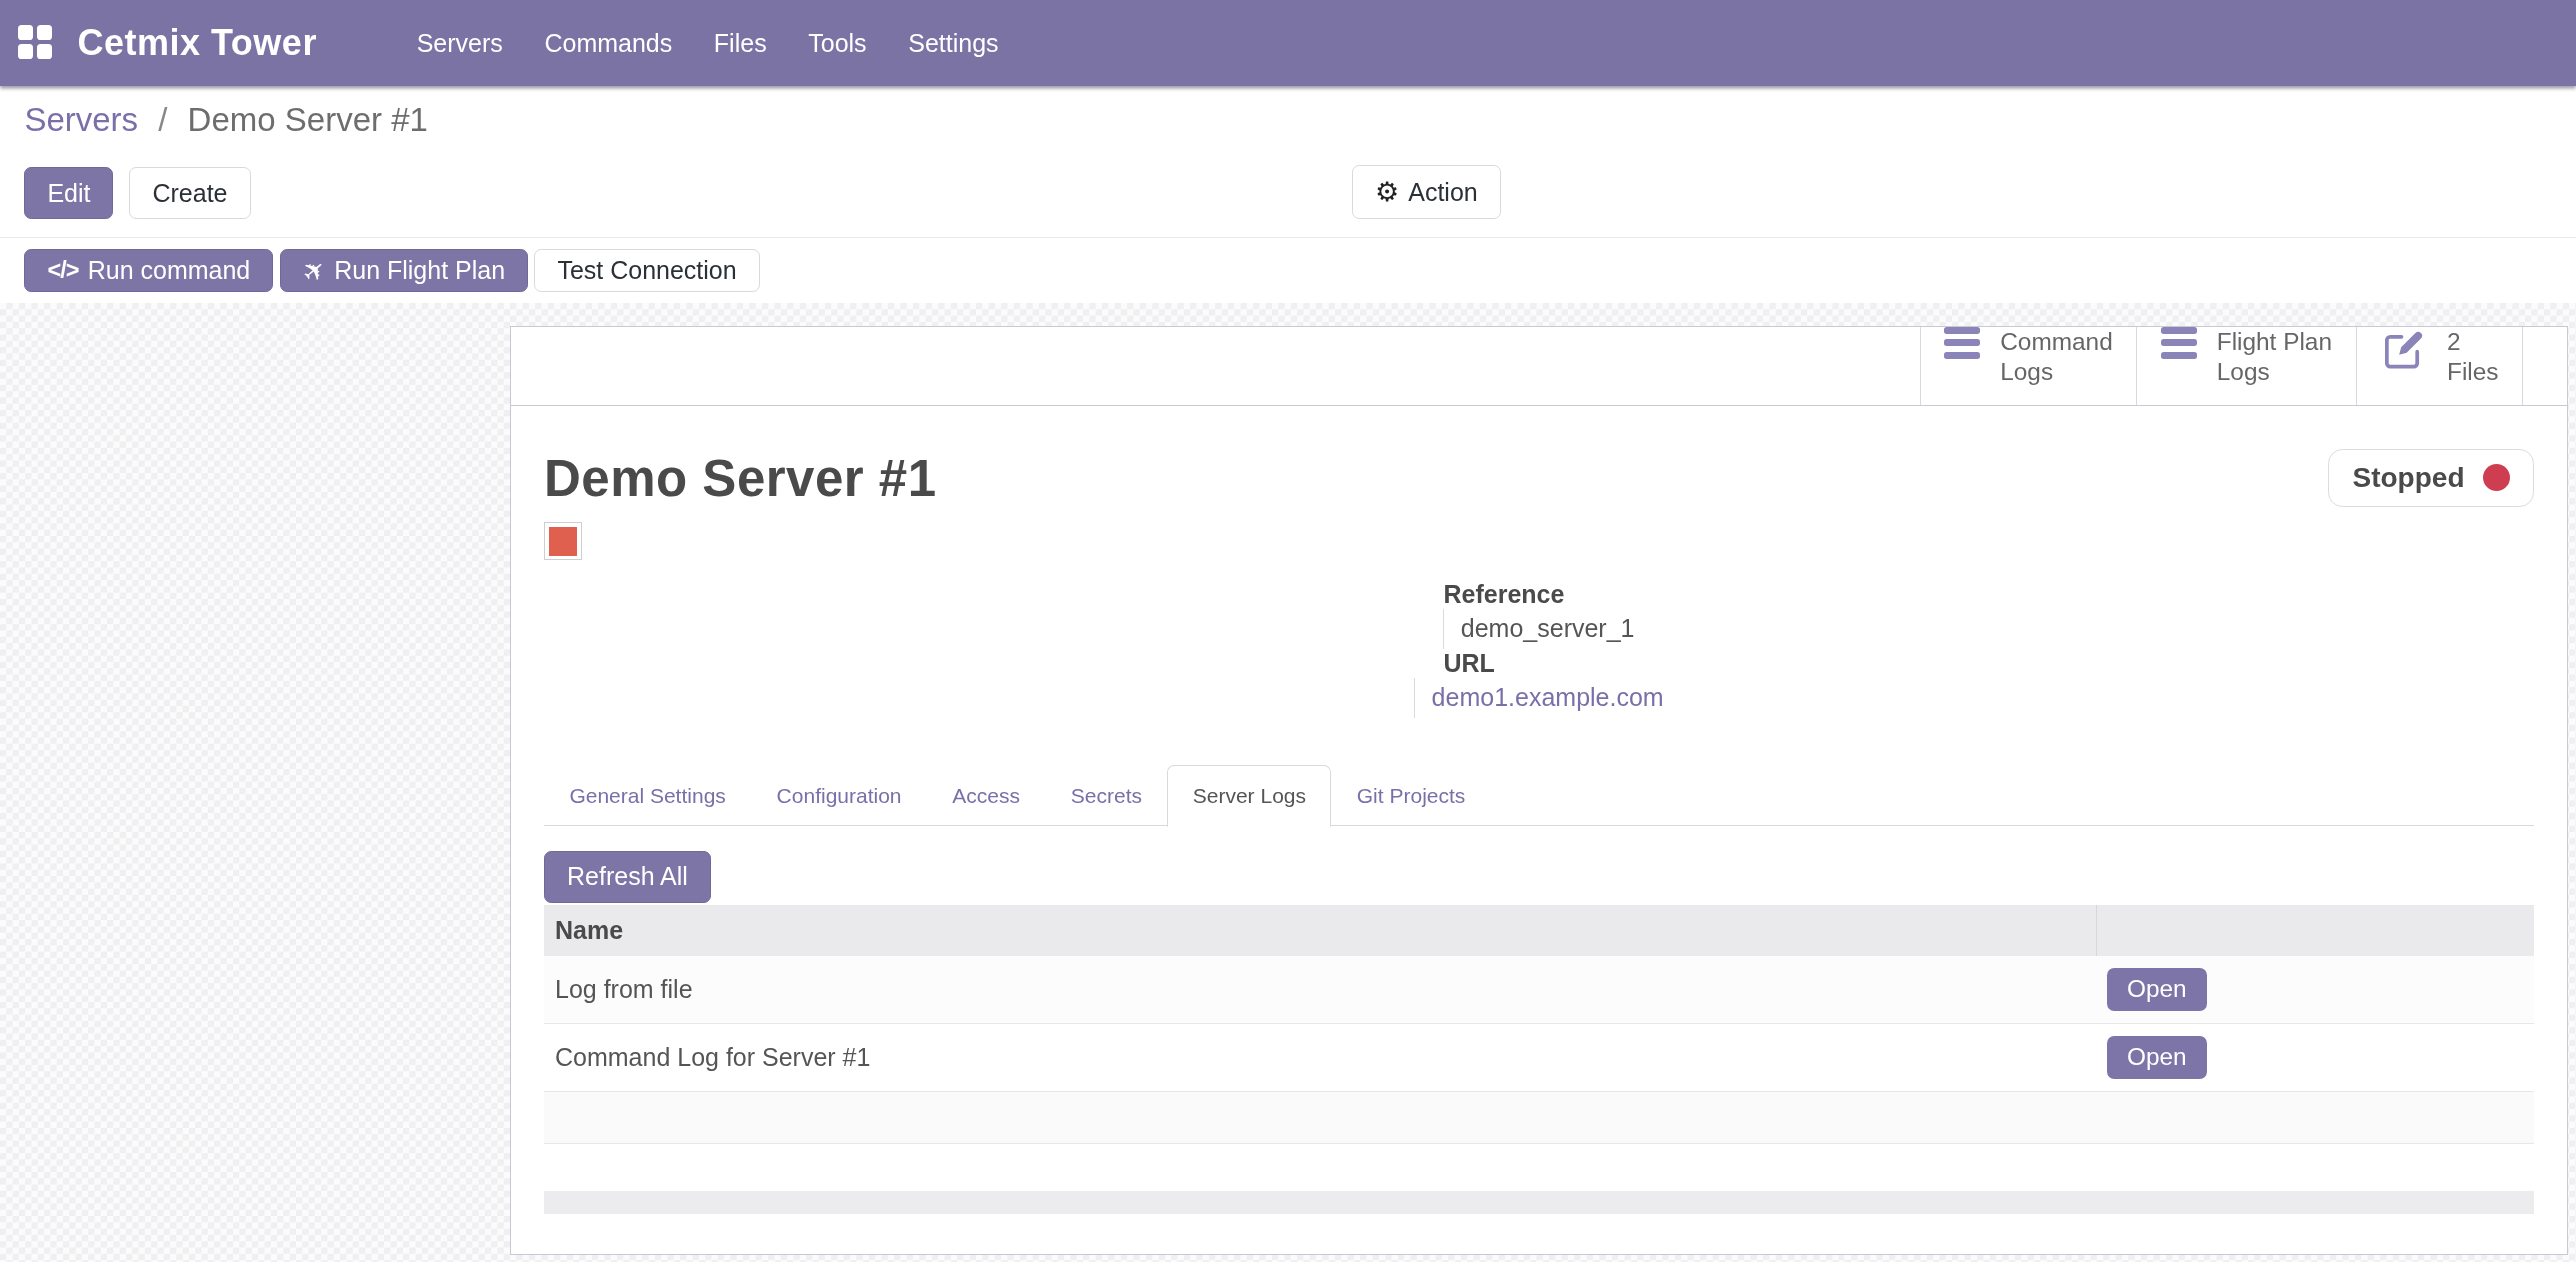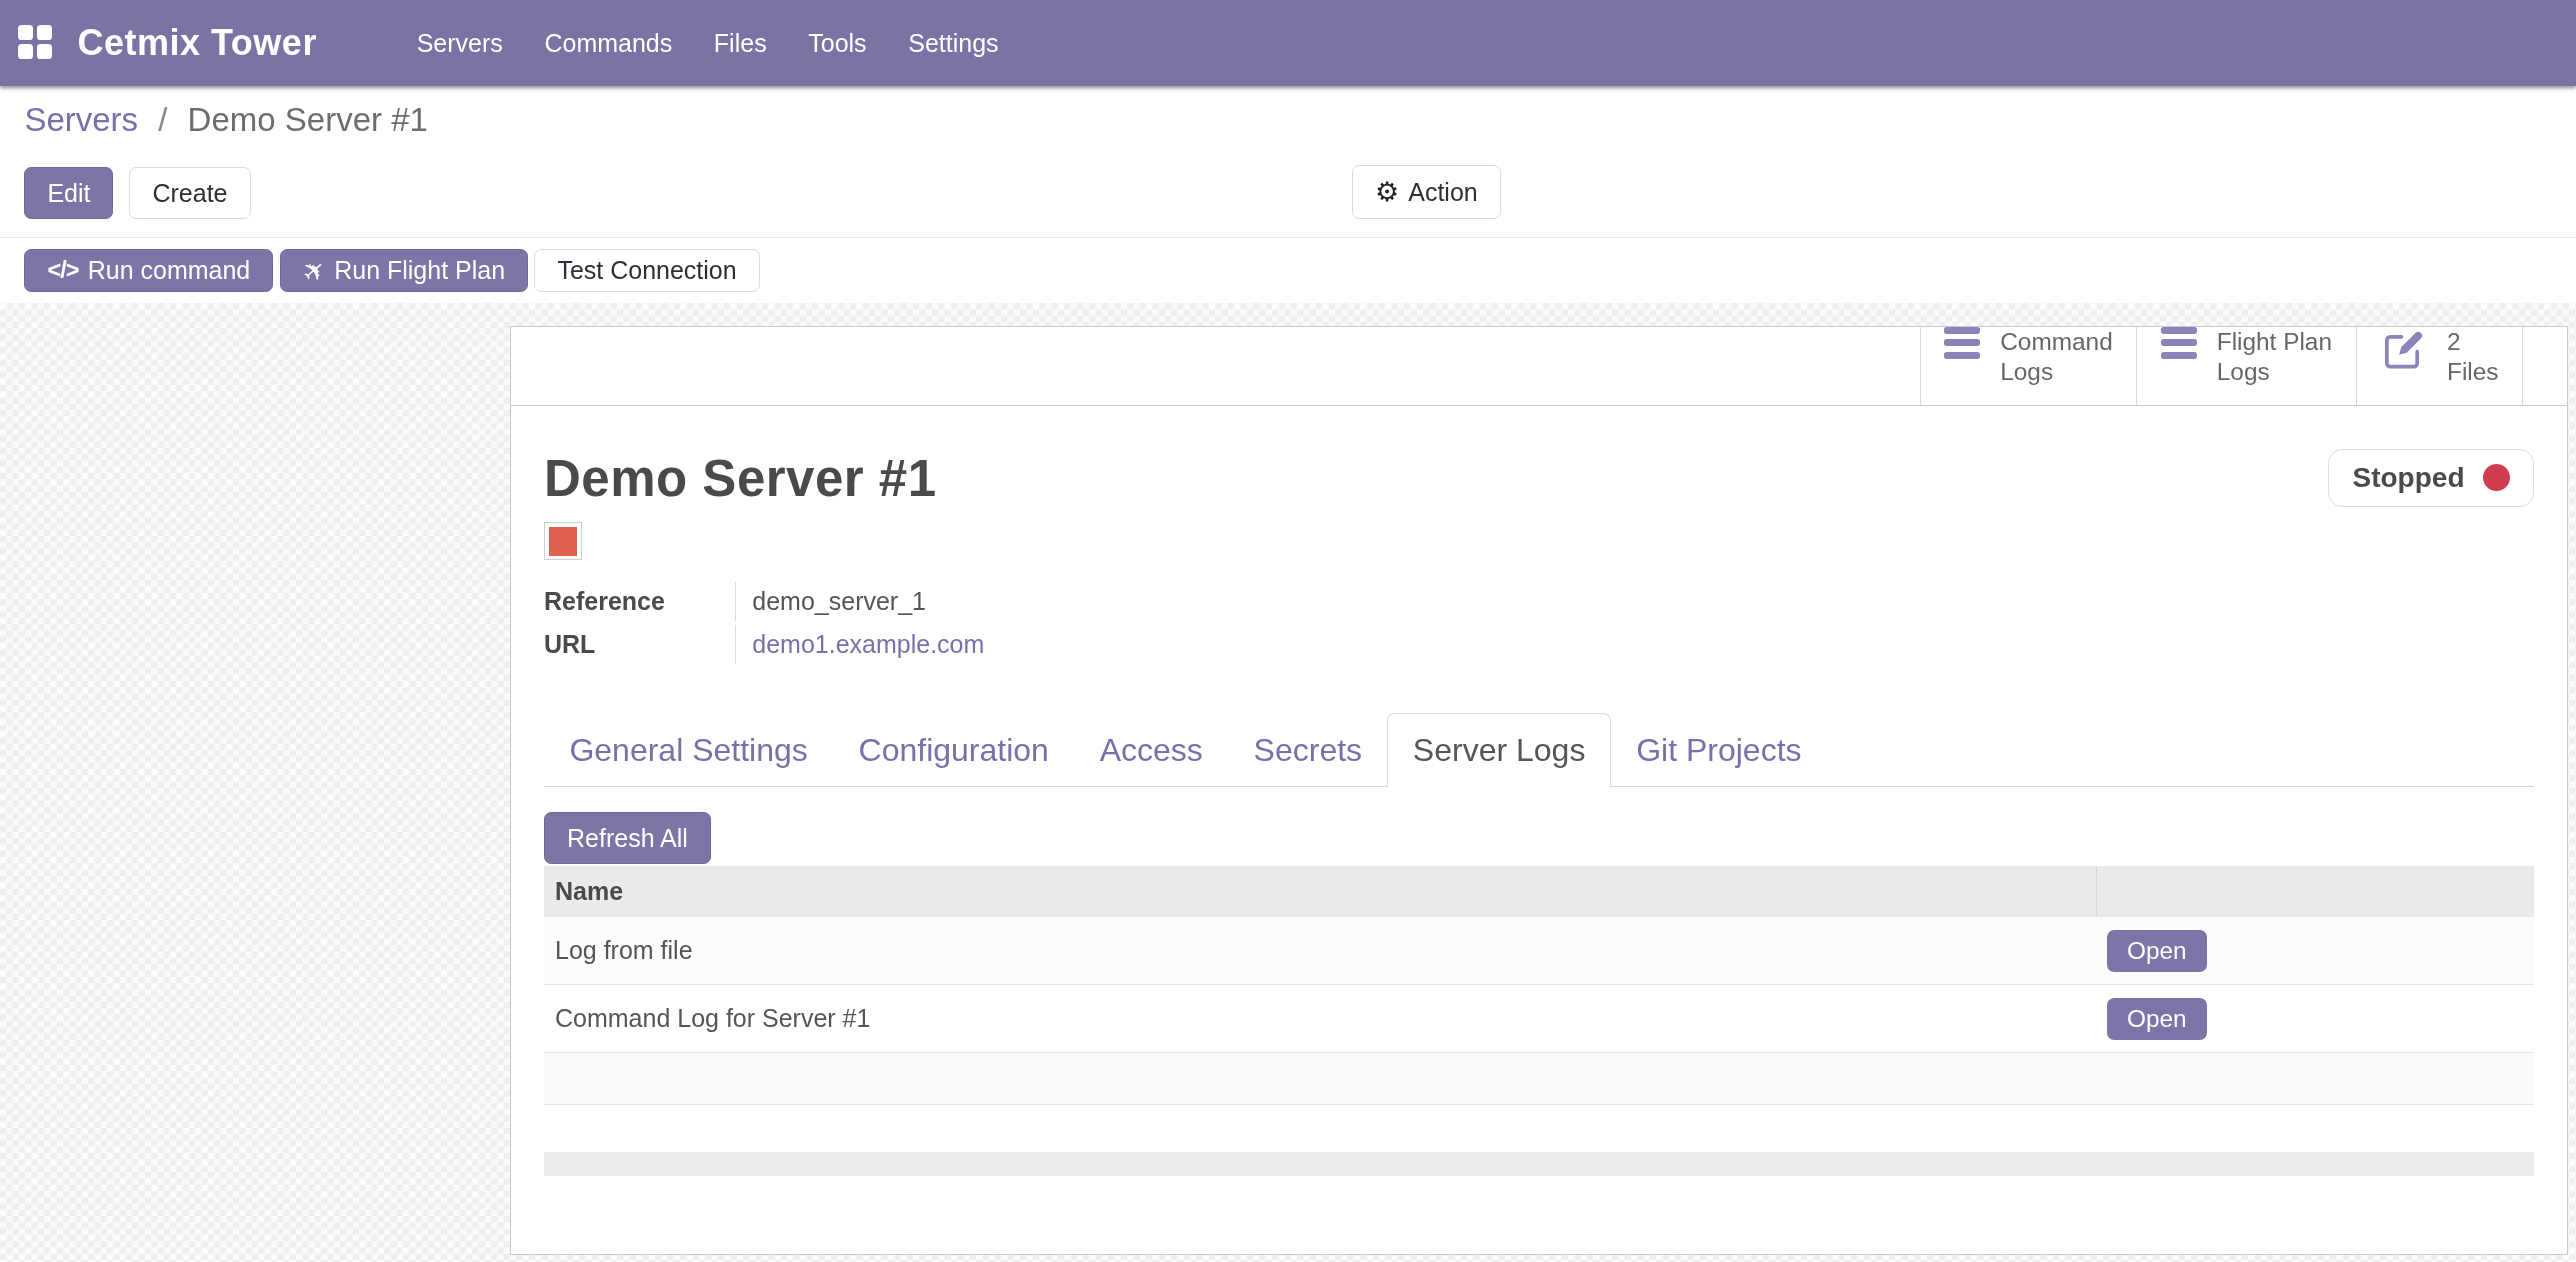--- a/index.html
+++ b/index.html
@@ -92,29 +92,29 @@
   }
   .status-badge .dot { width: 27px; height: 27px; border-radius: 50%; background: #cf3e50; }
 
   .color-swatch {
     margin-top: 14.5px; width: 38px; height: 38px; border: 0.9px solid #cfcfcf;
     background: #fff; padding: 3.6px; cursor: pointer;
   }
   .color-swatch span { display: block; width: 100%; height: 100%; background: #e0604f; }
 
   .fields { margin-top: 20px; }
-  .field-row { display: flex; min-height: 43px; align-items: center; }
+  .field-row { display: flex; min-height: 43px; align-items: center; flex-direction: column; }
   .field-label { width: 191px; font-size: 25px; font-weight: 700; color: #4a4a4a; }
   .field-value { flex: 1; border-left: 1.8px solid #dadada; padding: 5.4px 0 5.4px 16.3px; font-size: 25px; color: #555; }
   .field-value a { color: #7a6fa8; text-decoration: none; cursor: pointer; }
 
   
   .tabs { margin-top: 47px; display: flex; border-bottom: 1.8px solid #d9d9d9; }
   .tab {
-    font-size: 32px; color: #7a6fa8; text-decoration: none; padding: 18px 24.4px;
+    font-size: 21px; color: #7a6fa8; text-decoration: none; padding: 18px 24.4px;
     cursor: pointer; border: 1.8px solid transparent; margin-bottom: -1.8px;
   }
   .tab.active {
     color: #555; background: #fff; border-color: #d9d9d9;
     border-bottom-color: #fff; border-radius: 7.2px 7.2px 0 0;
   }
 
   
   .refresh-btn { margin-top: 25px; height: 52px; }
   .list-table { margin-top: 2px; }

